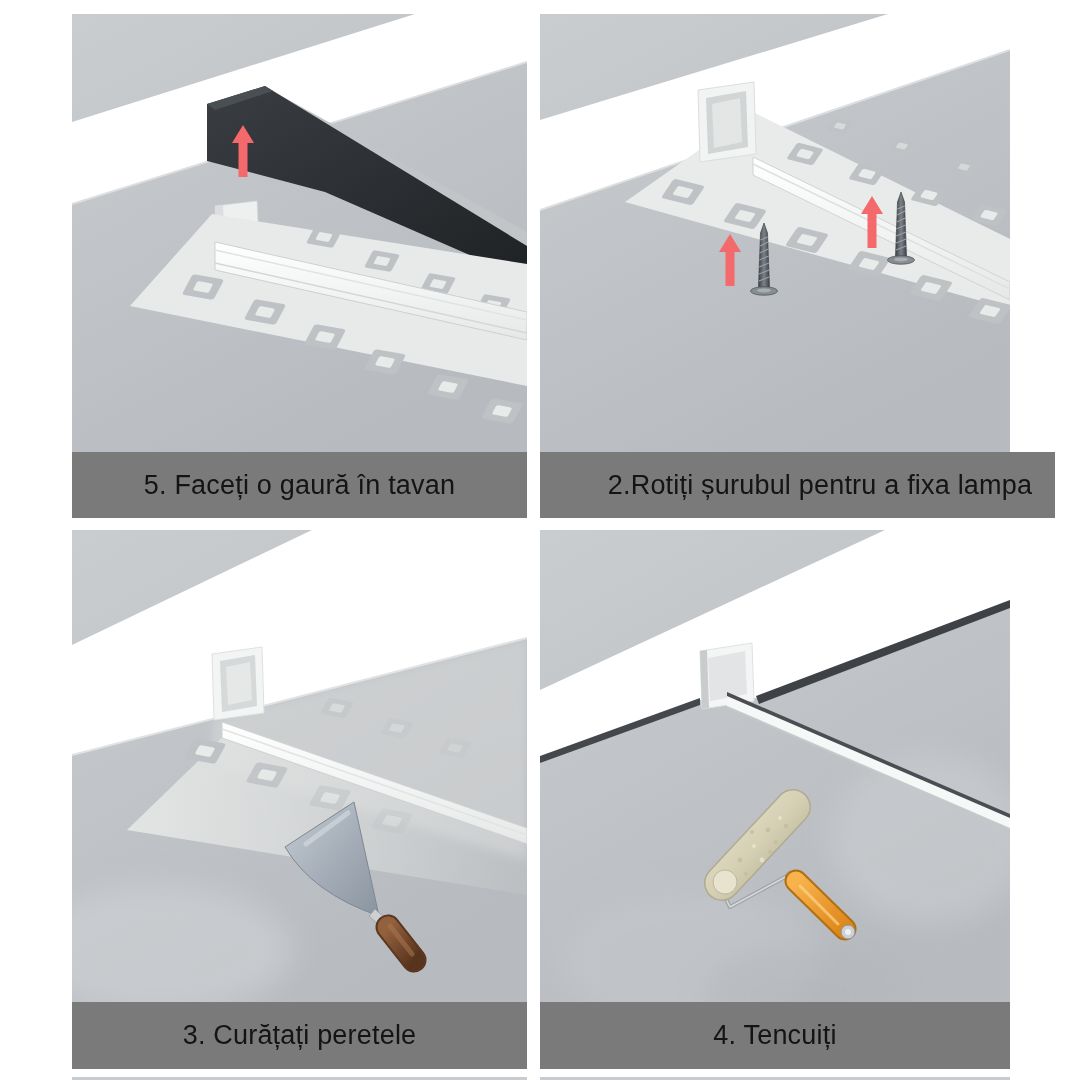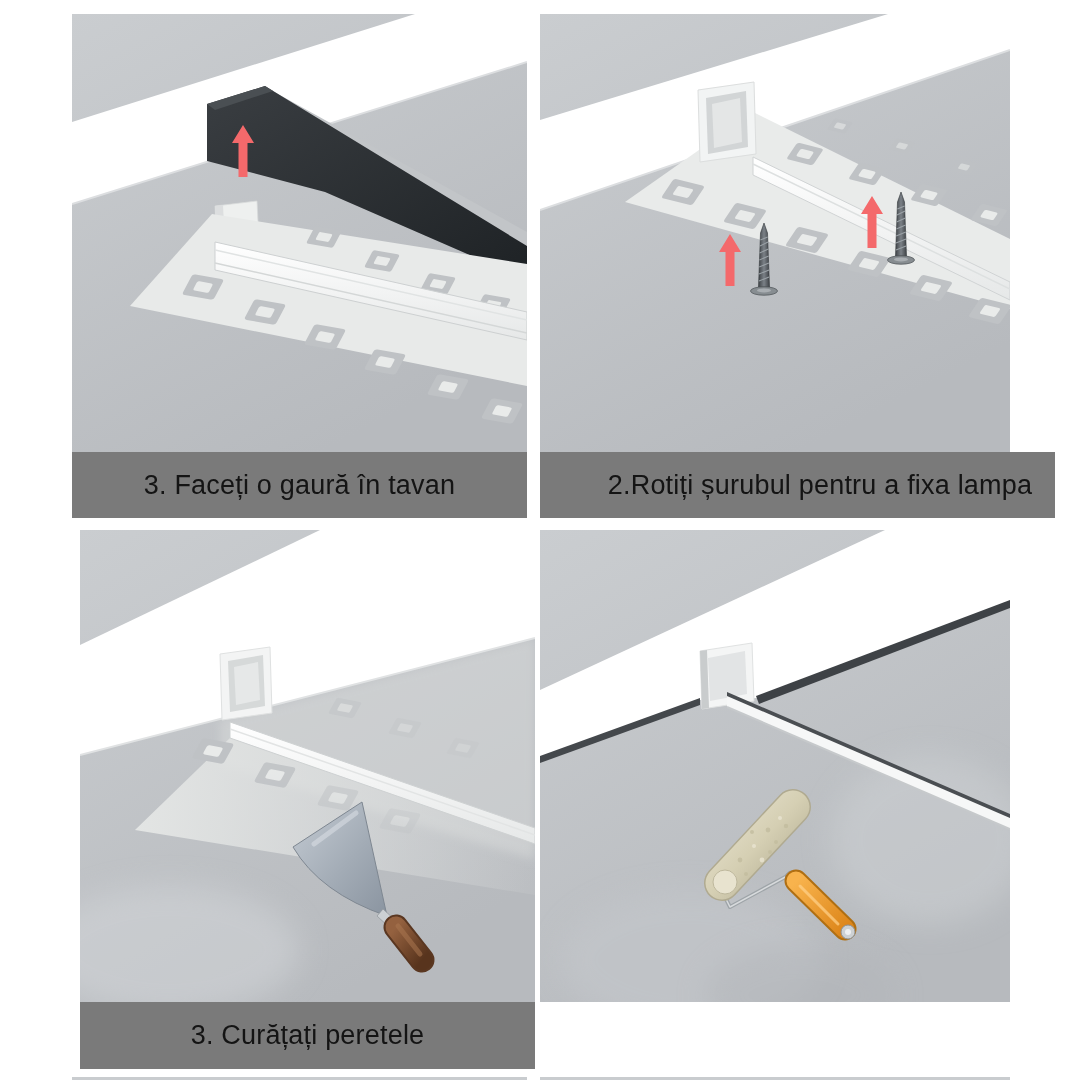--- a/index.html
+++ b/index.html
@@ -120,21 +120,21 @@
             <use href="#holeN" transform="translate(253,323) rotate(10) skewX(-18)"></use>
             <use href="#holeN" transform="translate(313,348) rotate(10) skewX(-18)"></use>
             <use href="#holeN" transform="translate(376,373) rotate(10) skewX(-18)"></use>
             <use href="#holeN" transform="translate(430,397) rotate(10) skewX(-18)"></use>
           </g>
         </g>
         <use href="#arrowUp" transform="translate(171,111)"></use>
       </svg>
     </div>
     <figcaption class="caption" style="top:438px;width:455px;height:66px;">
-      <span>3. Faceți o gaură în tavan</span>
+      <span>5. Faceți o gaură în tavan</span>
     </figcaption>
   </figure>
 
   <figure class="panel" style="left:540px;top:14px;width:470px;height:504px;">
     <div class="scene" style="width:470px;height:438px;">
       <svg width="470" height="438" viewBox="0 0 470 438">
         <rect width="470" height="438" fill="url(#gBg)"></rect>
         <g>
           <path d="M0 106 L348 0 L470 0 L470 36 L0 196 Z" fill="#ffffff"></path>
           <path d="M0 196 L470 36" stroke="#dcdee0" stroke-width="2" fill="none"></path>
@@ -172,21 +172,21 @@
         <use href="#screwUp" transform="translate(224,277)"></use>
         <use href="#arrowUp" transform="translate(332,182)"></use>
         <use href="#screwUp" transform="translate(361,246)"></use>
       </svg>
     </div>
     <figcaption class="caption" style="top:438px;width:470px;height:66px;padding-left:45px;">
       <span>2.Rotiți șurubul pentru a fixa lampa</span>
     </figcaption>
   </figure>
 
-  <figure class="panel" style="left:80px;top:530px;width:455px;height:539px;">
+  <figure class="panel" style="left:72px;top:530px;width:455px;height:539px;">
     <div class="scene" style="width:455px;height:472px;">
       <svg width="455" height="472" viewBox="0 0 455 472">
         <rect width="455" height="472" fill="url(#gBg)"></rect>
         <ellipse cx="90" cy="420" rx="130" ry="65" fill="#d4d7da" opacity="0.5" filter="url(#blurL)"></ellipse>
         <polygon points="140,190 455,108 455,330 140,235" fill="#d7d9d9" opacity="0.55" filter="url(#blurS)"></polygon>
         <g>
           <path d="M0 115 L240 0 L455 0 L455 108 L0 225 Z" fill="#ffffff"></path>
           <path d="M0 225 L455 108" stroke="#e0e2e3" stroke-width="2" fill="none"></path>
         </g>
         <g>
@@ -271,18 +271,21 @@
           </g>
           <ellipse cx="252" cy="347" rx="6.5" ry="6" fill="#c8ccce" stroke="#8d9295" stroke-width="1"></ellipse>
           <path d="M256 351 L305 399" stroke="#b06f12" stroke-width="23" stroke-linecap="round" fill="none"></path>
           <path d="M256 351 L305 399" stroke="url(#gOrange)" stroke-width="19" stroke-linecap="round" fill="none"></path>
           <path d="M260 356 L298 394" stroke="#ffd28a" stroke-width="3" opacity="0.7" stroke-linecap="round" fill="none"></path>
           <circle cx="308" cy="402" r="7" fill="#cdd1d3" stroke="#8d9295" stroke-width="1"></circle>
           <circle cx="308" cy="402" r="3" fill="#eef0f1"></circle>
         </g>
       </svg>
     </div>
+    <figcaption class="caption" style="top:472px;width:470px;height:67px;">
+      <span>4. Tencuiți</span>
+    </figcaption>
   </figure>
 
   <div class="strip" style="left:72px;top:1077px;width:455px;"></div>
   <div class="strip" style="left:540px;top:1077px;width:470px;"></div>
 
 </div>
 
 </body></html>

